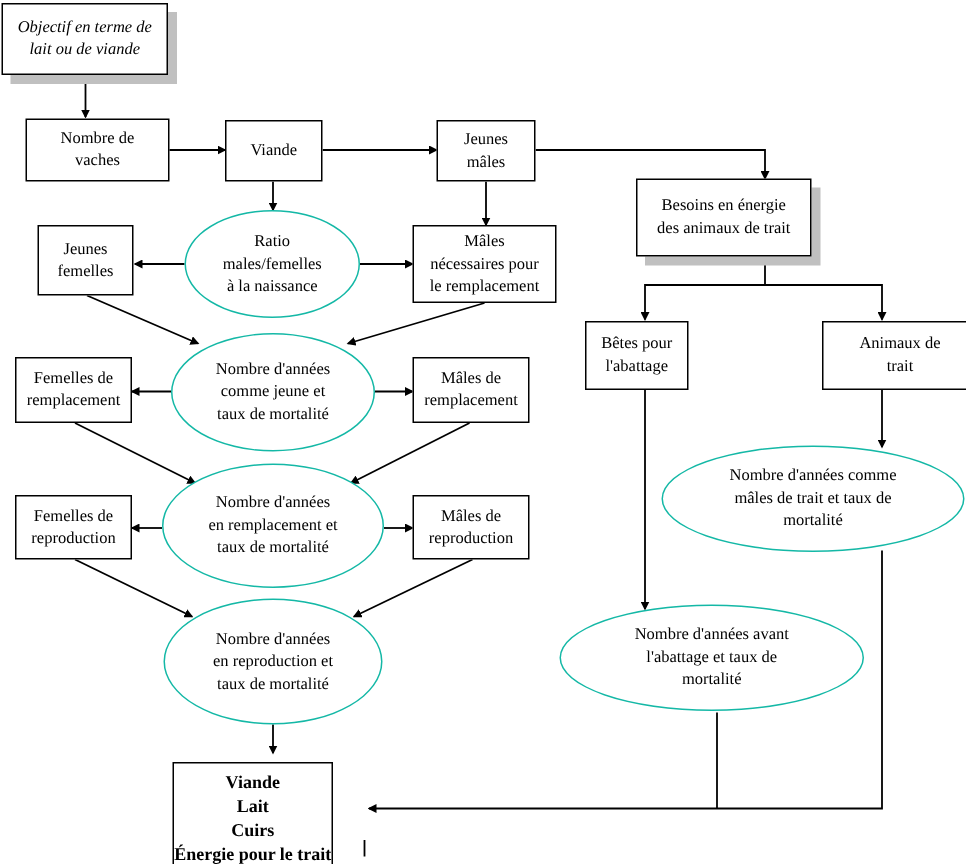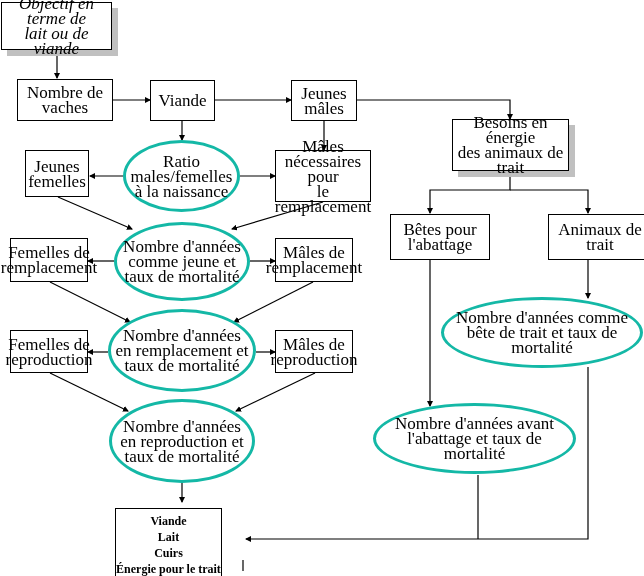--- a/index.html
+++ b/index.html
@@ -1,24 +1,24 @@
 <!DOCTYPE html>
 <html><head>
 <meta charset="utf-8">
 <style>
   html, body { margin: 0; padding: 0; background: #ffffff; }
   body { width: 644px; height: 576px; position: relative; overflow: hidden;
          font-family: "Liberation Serif", "DejaVu Serif", serif; color: #000; }
   #diagram { position: absolute; left: 0; top: 0; }
   .node { position: absolute; box-sizing: border-box; display: flex;
           align-items: center; justify-content: center; text-align: center;
-          font-size: 17px; line-height: 15px; white-space: pre-line; }
+          font-size: 11px; line-height: 15px; white-space: pre-line; }
   .box { border: 1px solid #000; background: #fff; }
   .shadow { box-shadow: 6px 6px 0 #c0c0c0; }
-  .ellipse { border: 3px solid #14b8a6; border-radius: 50%; background: #fff; }
+  .ellipse { border: 1px solid #14b8a6; border-radius: 50%; background: #fff; }
   .italic { font-style: italic; }
   .bold { font-weight: bold; font-size: 12px; line-height: 16px; }
   .line { stroke: #000; stroke-width: 1.2; fill: none; }
 </style>
 </head>
 <body>
 
 <svg id="diagram" width="644" height="576">
   <defs>
     <marker id="arr" markerWidth="6" markerHeight="6" refX="5" refY="3" orient="auto" markerUnits="userSpaceOnUse">
@@ -72,43 +72,43 @@
   <line class="line" x1="243" y1="560" x2="243" y2="571"></line>
 </svg>
 
 <div class="node box shadow italic" style="left:1px;top:2px;width:111px;height:48px;">Objectif en terme de
 lait ou de viande</div>
 <div class="node box" style="left:17px;top:79px;width:96px;height:42px;">Nombre de
 vaches</div>
 <div class="node box" style="left:150px;top:80px;width:65px;height:41px;">Viande</div>
 <div class="node box" style="left:291px;top:80px;width:66px;height:41px;">Jeunes
 mâles</div>
-<div class="node box shadow" style="left:452px;top:119px;width:117px;height:52px;">Besoins en énergie
+<div class="node box shadow" style="left:424px;top:119px;width:117px;height:52px;">Besoins en énergie
 des animaux de trait</div>
 <div class="node ellipse" style="left:123px;top:140px;width:117px;height:72px;">Ratio
 males/femelles
 à la naissance</div>
 <div class="node box" style="left:25px;top:150px;width:64px;height:47px;">Jeunes
 femelles</div>
 <div class="node box" style="left:275px;top:150px;width:96px;height:52px;">Mâles
 nécessaires pour
 le remplacement</div>
-<div class="node box" style="left:390px;top:214px;width:100px;height:46px;">Bêtes pour
+<div class="node box" style="left:390px;top:214px;width:69px;height:46px;">Bêtes pour
 l'abattage</div>
 <div class="node box" style="left:548px;top:214px;width:104px;height:46px;">Animaux de
 trait</div>
 <div class="node ellipse" style="left:114px;top:222px;width:136px;height:79px;">Nombre d'années
 comme jeune et
 taux de mortalité</div>
 <div class="node box" style="left:10px;top:238px;width:78px;height:44px;">Femelles de
 remplacement</div>
 <div class="node box" style="left:275px;top:238px;width:78px;height:44px;">Mâles de
 remplacement</div>
 <div class="node ellipse" style="left:441px;top:297px;width:202px;height:71px;">Nombre d'années comme
-bête de trait et taux de
+mâles de trait et taux de
 mortalité</div>
 <div class="node ellipse" style="left:108px;top:309px;width:148px;height:83px;">Nombre d'années
 en remplacement et
 taux de mortalité</div>
 <div class="node box" style="left:10px;top:330px;width:78px;height:43px;">Femelles de
 reproduction</div>
 <div class="node box" style="left:275px;top:330px;width:78px;height:43px;">Mâles de
 reproduction</div>
 <div class="node ellipse" style="left:373px;top:403px;width:203px;height:71px;">Nombre d'années avant
 l'abattage et taux de

